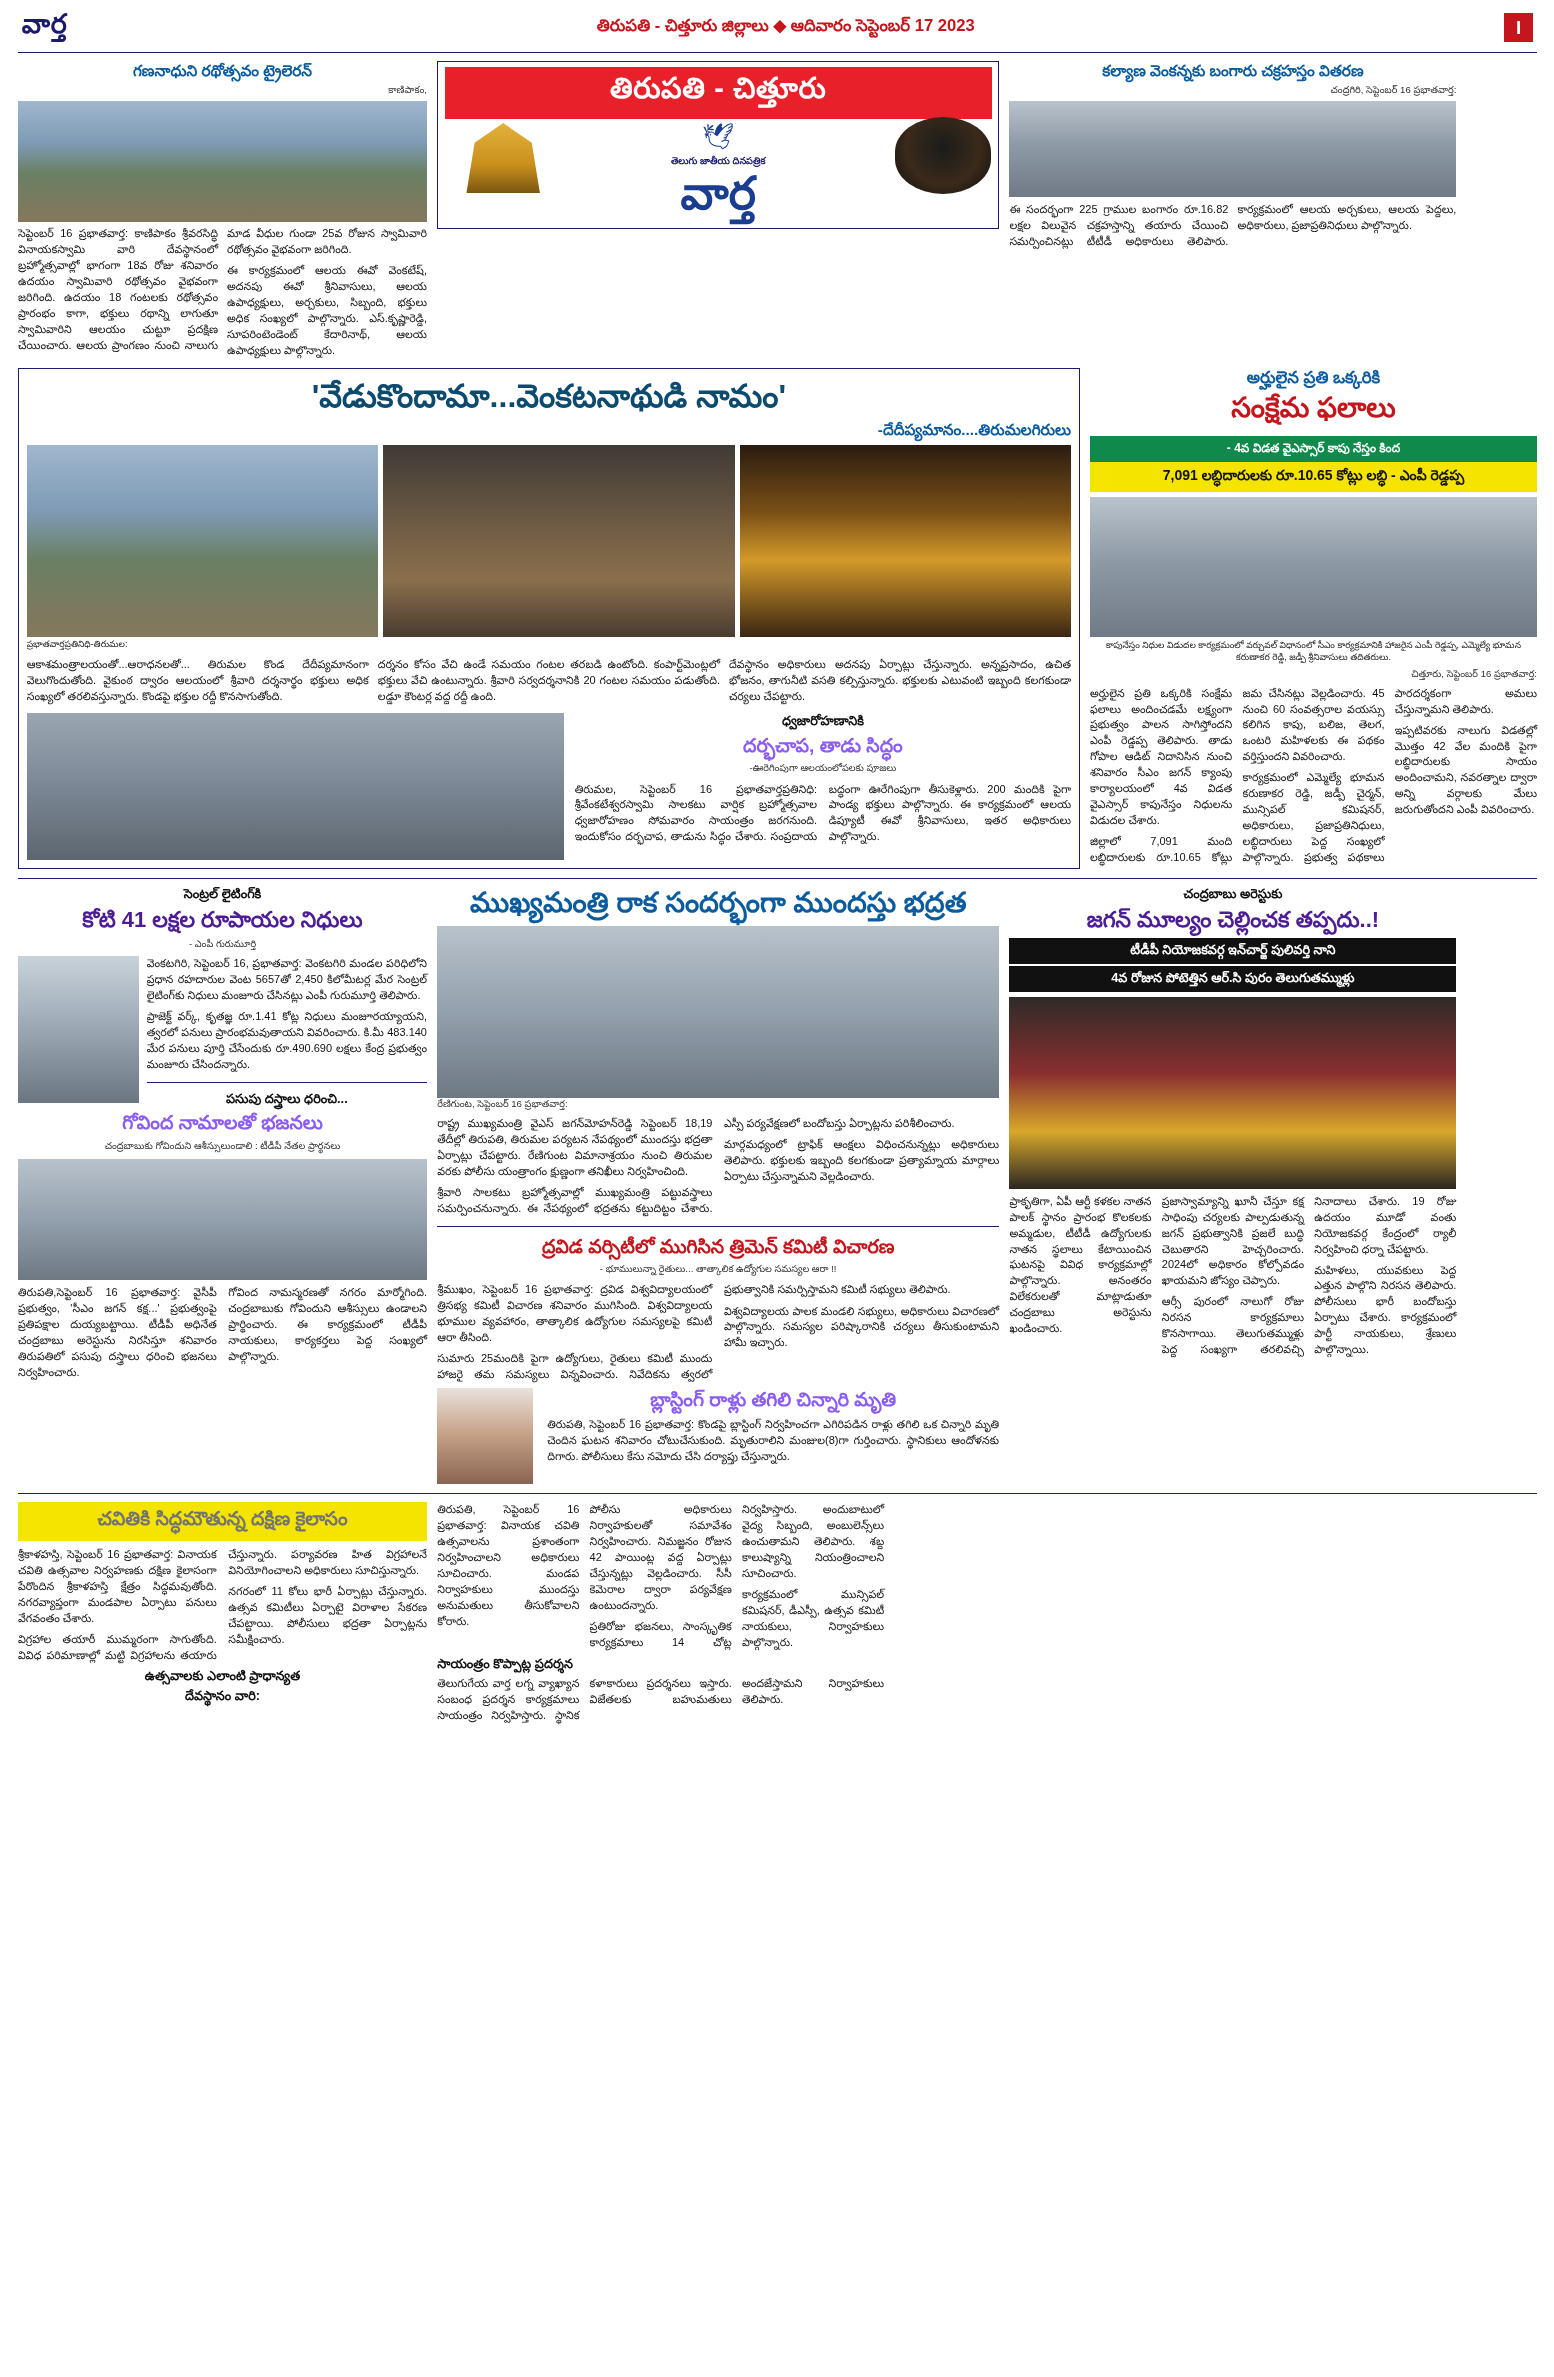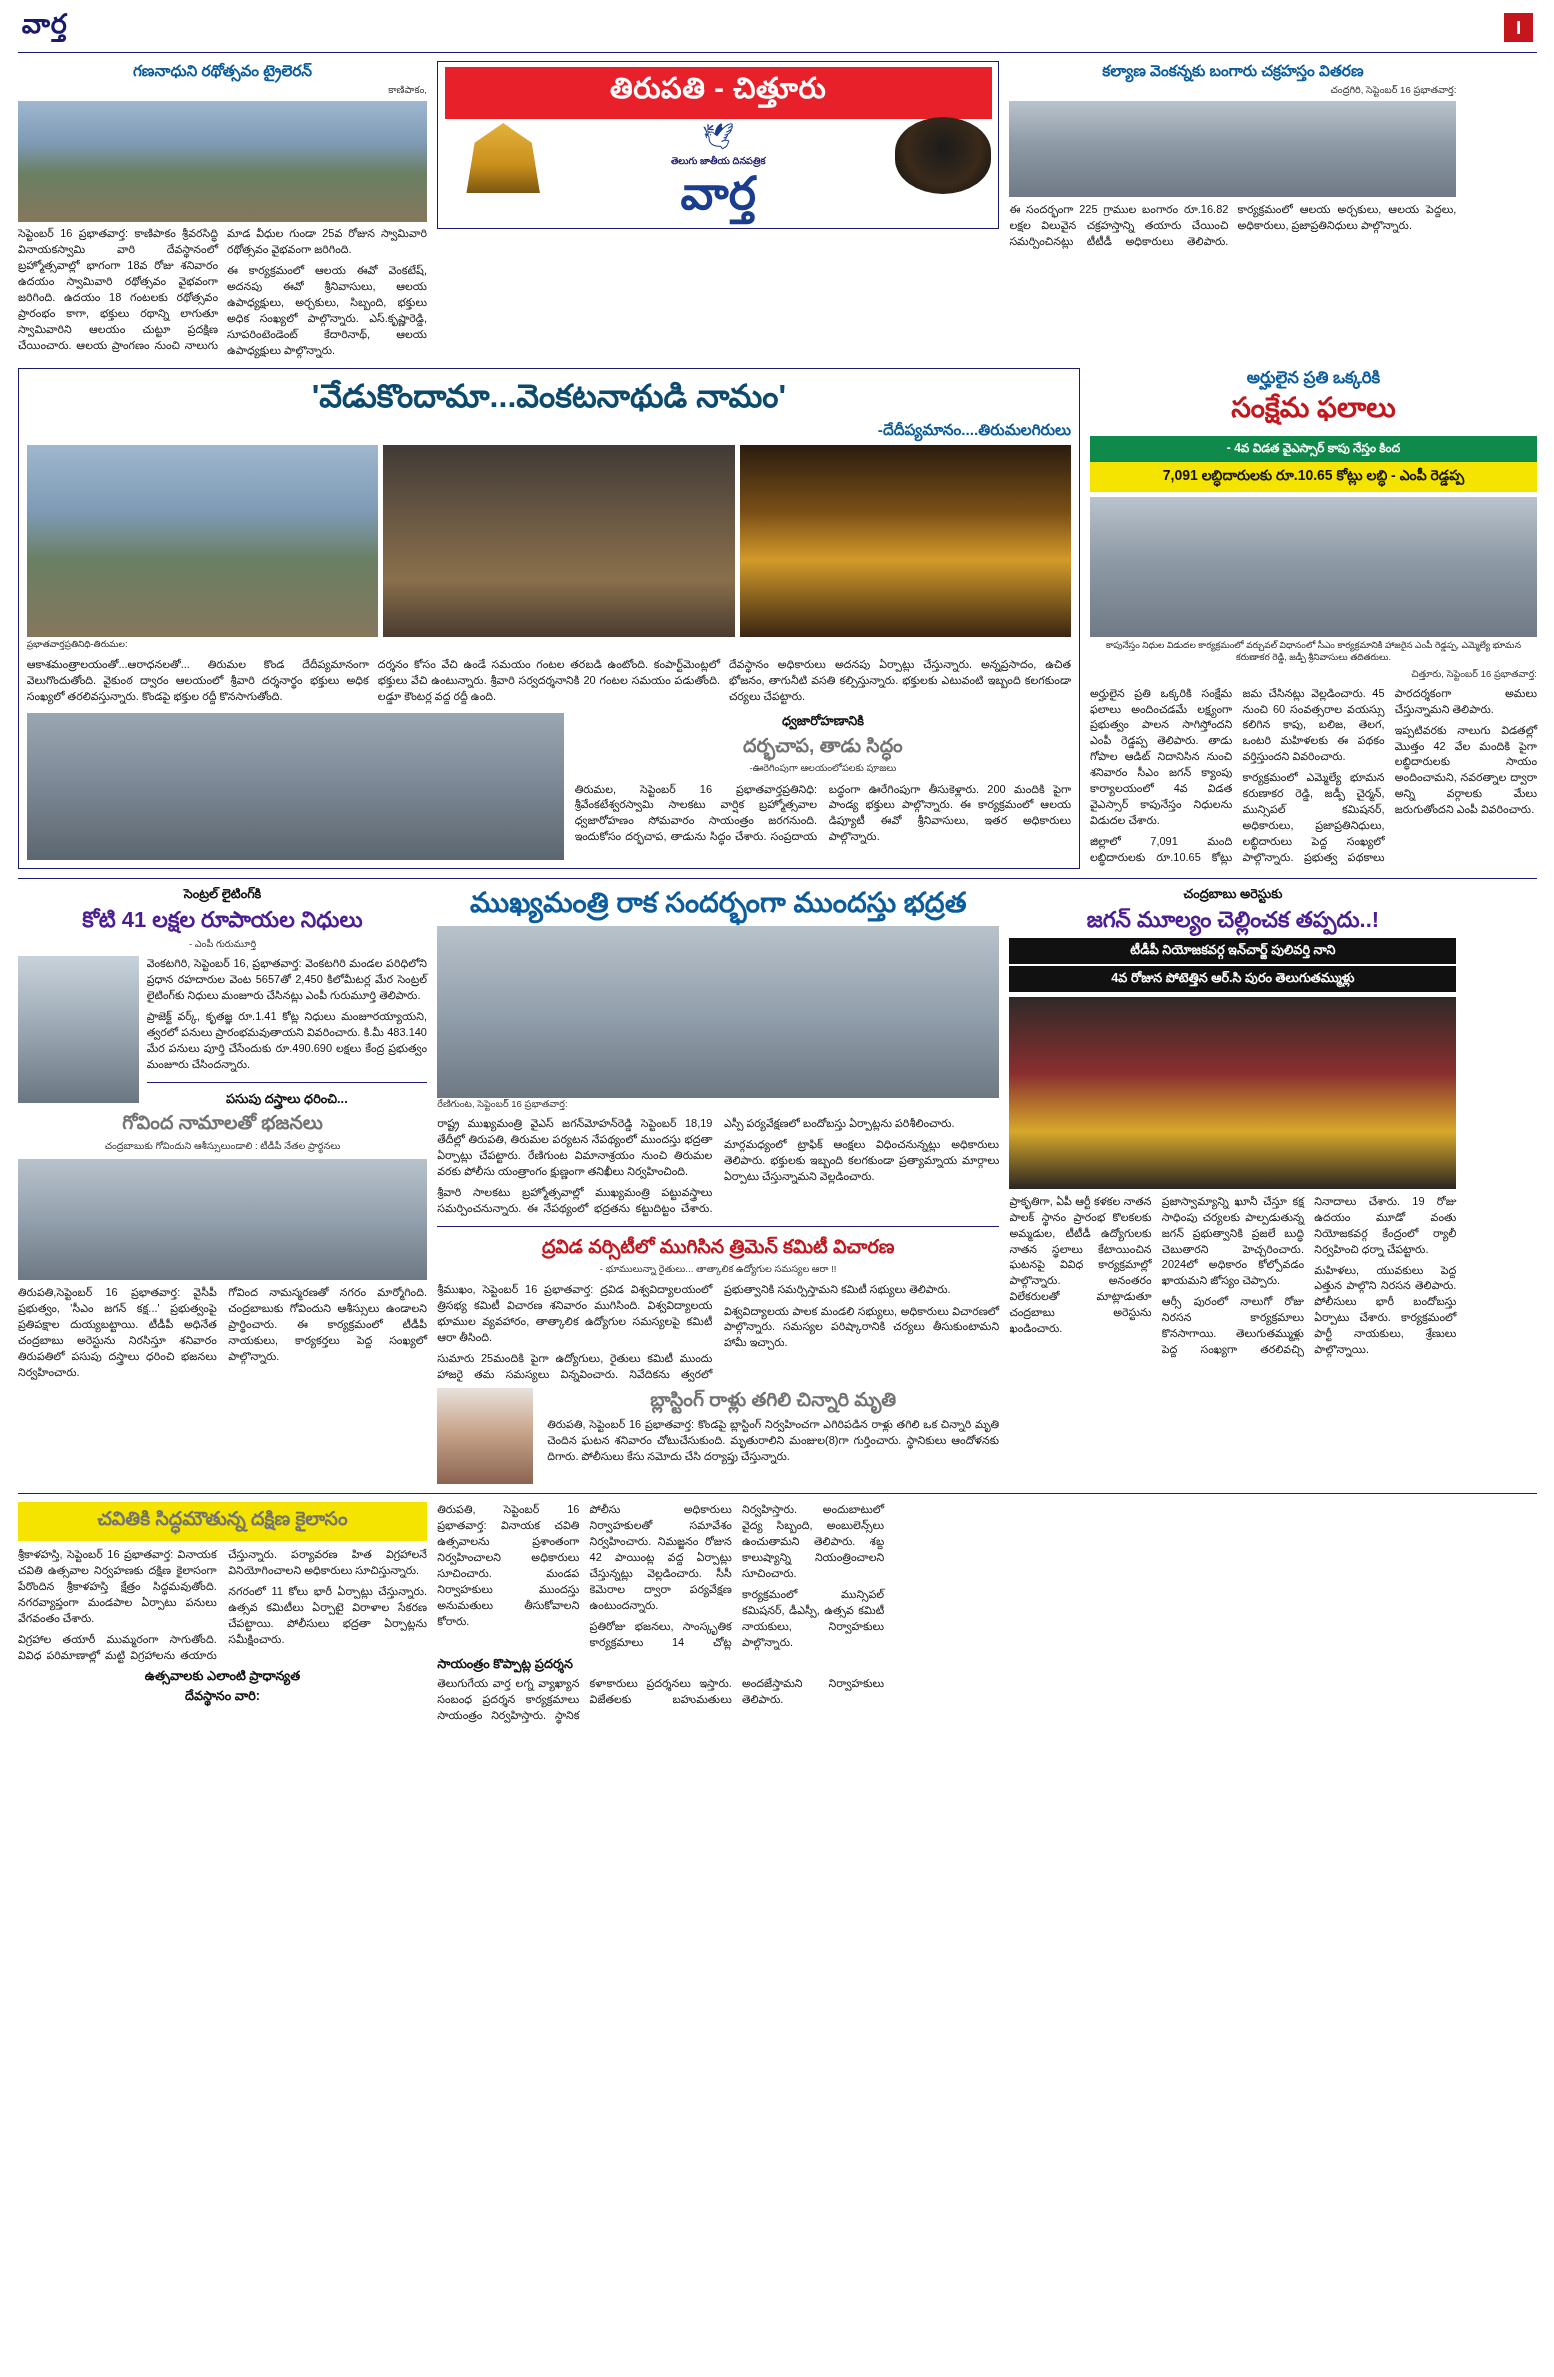--- a/index.html
+++ b/index.html
@@ -60,36 +60,37 @@
   .yellow-bar{background:#f5e400;color:#111;font-size:14px;font-weight:bold;text-align:center;padding:5.1px 2.6px;}
 
   
   .band2{display:flex;gap:10.2px;margin-top:9px;border-top:1.9px solid #1a1a6e;padding-top:7.7px;}
   .b2-l{width:409px;}
   .b2-m{width:562px;}
   .b2-r{width:447px;}
   .kicker{color:#111;font-size:12.8px;font-weight:bold;text-align:center;margin:0 0 2.6px 0;}
   .head-red{color:#4c1d95;font-size:22px;font-weight:bold;text-align:center;line-height:1.2;margin:0 0 5.1px 0;}
   .head-blue{color:#0b5c9e;font-size:28px;font-weight:bold;text-align:center;line-height:1.2;margin:0 0 6.4px 0;}
-  .head-blue-s{color:#737373;font-size:19px;font-weight:bold;text-align:center;line-height:1.25;margin:0 0 5.1px 0;}
+  .head-blue-s{color:#8b5cf6;font-size:19px;font-weight:bold;text-align:center;line-height:1.25;margin:0 0 5.1px 0;}
   .head-red-s{color:#c4161c;font-size:19px;font-weight:bold;text-align:center;line-height:1.25;margin:0 0 5.1px 0;}
   .two-col{column-count:2;column-gap:11.5px;}
   .three-col{column-count:3;column-gap:10.2px;}
   .portrait{width:121px;height:147px;float:left;margin:0 7.7px 3.8px 0;}
   hr.rule{border:none;border-top:1.3px solid #1a1a6e;margin:9px 0 7.7px 0;}
   .note{font-size:9.6px;color:#333;text-align:center;margin:2.6px 0 5.1px 0;}
   .blackbar{background:#111;color:#fff;text-align:center;font-size:12.8px;font-weight:bold;padding:3.8px;}
 </style>
 </head>
 <body>
 
 <div class="page">
 
   <div class="masthead">
     <div class="mh-left">వార్త</div>
+    <div class="mh-center">తిరుపతి - చిత్తూరు జిల్లాలు  ◆  ఆదివారం  సెప్టెంబర్  17   2023</div>
     <div class="mh-right">I</div>
   </div>
 
   <div class="topband">
 
     <div class="col-left">
       <div class="hdline-c">గణనాధుని రథోత్సవం ట్రైలెరన్</div>
       <div class="byline">కాణిపాకం,</div>
       <div class="photo p-temple" style="height:121px"></div>
       <div class="tiny" style="margin-top:3.8px;column-count:2;column-gap:9px;">

